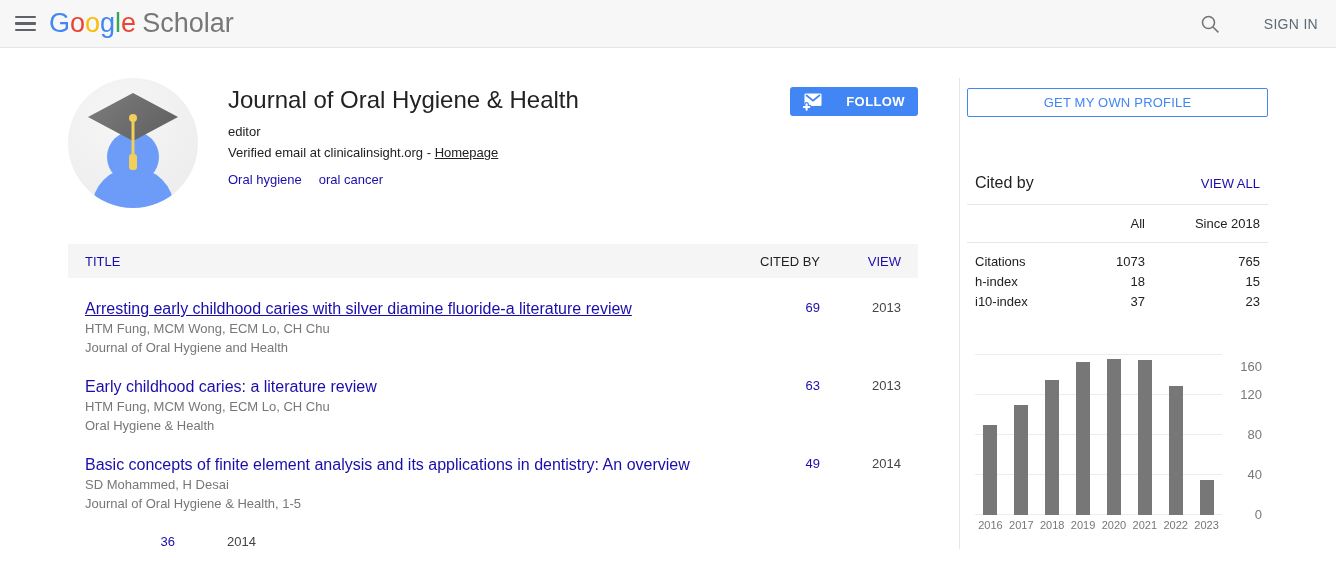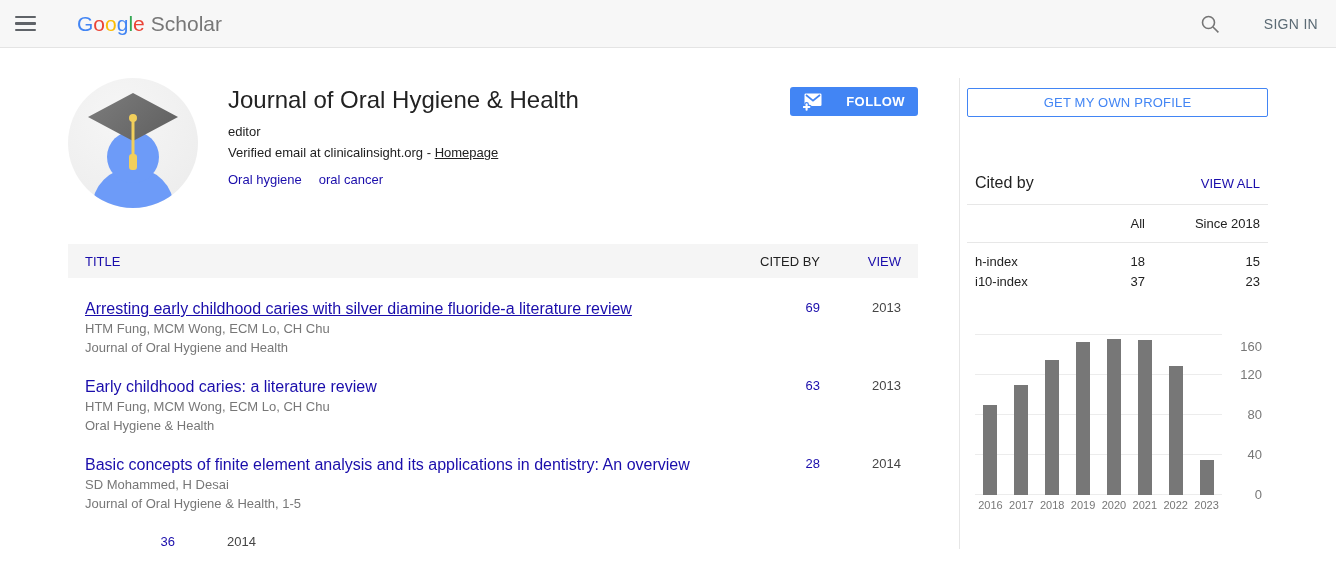--- a/index.html
+++ b/index.html
@@ -5,21 +5,21 @@
 <style>
   * { margin:0; padding:0; box-sizing:border-box; }
   html,body { width:1336px; height:570px; overflow:hidden; background:#fff;
               font-family:"Liberation Sans", sans-serif; }
 
   
   .topbar { height:48px; background:#f7f7f7; border-bottom:1px solid #e4e4e4;
             display:flex; align-items:center; padding:0 18px 0 15px; }
   .menu-btn { width:22px; display:flex; flex-direction:column; gap:4px; cursor:pointer; padding:4px 0; }
   .menu-btn span { display:block; width:21px; height:2.5px; background:#5f6368; border-radius:1px; }
-  .logo { margin-left:40px; font-size:21px; display:flex; align-items:center; white-space:nowrap; }
+  .logo { margin-left:12px; font-size:27px; display:flex; align-items:center; white-space:nowrap; }
   .logo-scholar { color:#777; margin-left:6px; }
   .topbar-spacer { flex:1; }
   .search-btn { margin-right:44px; cursor:pointer; display:flex; align-items:center; }
   .signin { color:#5b6a74; font-size:14px; letter-spacing:0.3px; cursor:pointer; }
 
   
   .content { display:flex; padding:30px 0 0 68px; background:#fff; align-items:stretch; }
   .main { width:850px; }
 
   
@@ -199,21 +199,21 @@
     <div class="article-year">2013</div>
   </div>
 
   <div class="article-row">
     <div class="article-main">
       <a href="#" class="article-title">Basic concepts of finite element analysis and its applications in dentistry: An overview</a>
       <div class="article-authors">SD Mohammed, H Desai</div>
       <div class="article-venue">Journal of Oral Hygiene &amp; Health, 1-5</div>
     </div>
     <div class="article-cited">
-      <a href="#">28</a>
+      <a href="#">49</a>
     </div>
     <div class="article-year">2014</div>
   </div>
 
   <div class="article-row">
     <div class="article-cited">
       <a href="#">36</a>
     </div>
     <div class="article-year">2014</div>
   </div>
@@ -231,20 +231,25 @@
     <hr class="cb-hr">
 
     <div class="cb-cols">
       <span class="c1"></span>
       <span class="c2">All</span>
       <span class="c3">Since 2018</span>
     </div>
     <hr class="cb-hr2">
 
     <div class="cb-rows" id="cb-rows">
+  <div class="cb-row">
+    <span class="c1">Citations</span>
+    <span class="c2">1073</span>
+    <span class="c3">765</span>
+  </div>
 
   <div class="cb-row">
     <span class="c1">h-index</span>
     <span class="c2">18</span>
     <span class="c3">15</span>
   </div>
 
   <div class="cb-row">
     <span class="c1">i10-index</span>
     <span class="c2">37</span>

